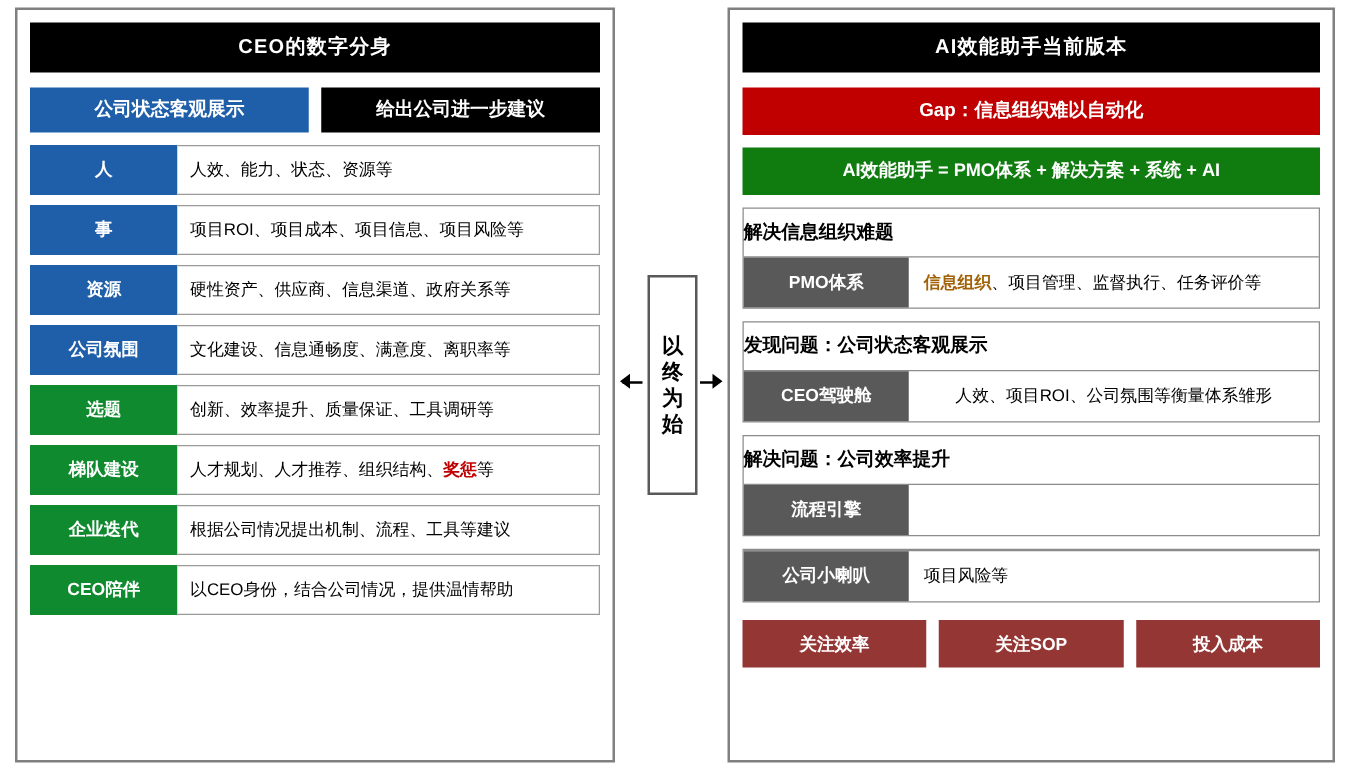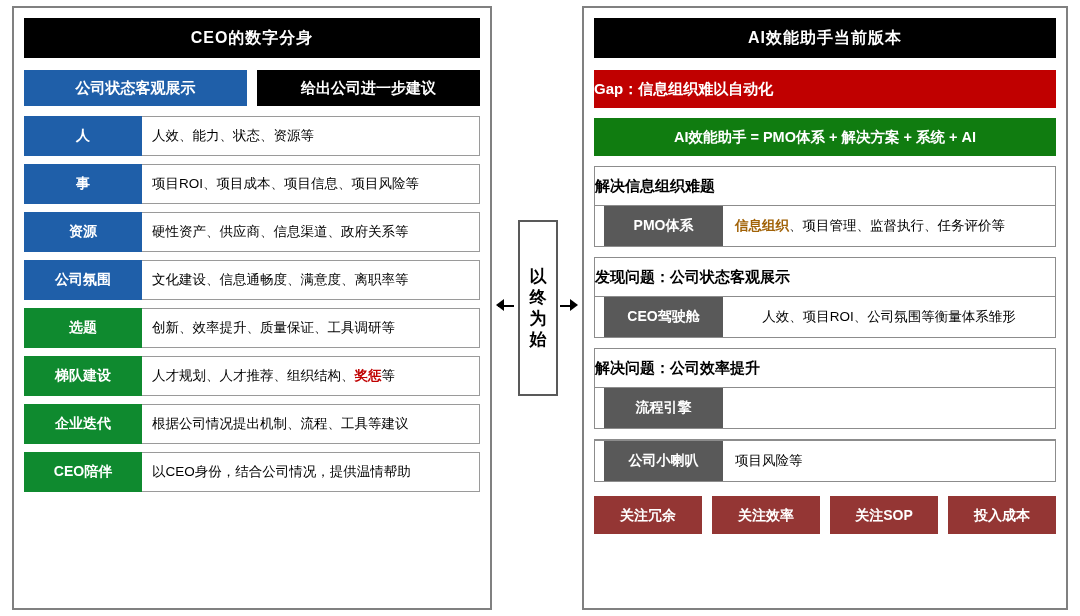--- a/index.html
+++ b/index.html
@@ -156,21 +156,21 @@
   #arrow-left-head { left: 0px; border-right: 8px solid #000; }
   #arrow-right-line { left: 64px; width: 12px; }
   #arrow-right-head { left: 74px; border-left: 8px solid #000; }
 
   
   .bar-red {
     background: #c00000;
     color: #fff;
     font-size: 15px;
     font-weight: bold;
-    text-align: left;
+    text-align: center;
     line-height: 38px;
     height: 38px;
     margin-top: 12px;
   }
   .bar-green {
     background: #107c10;
     color: #fff;
     font-size: 14.5px;
     font-weight: bold;
     text-align: center;
@@ -191,30 +191,29 @@
     font-weight: bold;
     line-height: 38px;
     height: 38px;
   }
   .card-row {
     display: flex;
     height: 40px;
     border-top: 1px solid #8c8c8c;
   }
   .card-row .gtag {
-    width: 119px;
+    width: 132px;
     background: #595959;
     color: #fff;
     font-size: 14px;
     font-weight: bold;
     display: flex;
     align-items: center;
     justify-content: center;
     box-sizing: border-box;
-    margin-left: 9px;
   }
   .card-row .gdesc {
     flex: 1 1 auto;
     display: flex;
     align-items: center;
     padding-left: 12px;
     font-size: 13.5px;
     box-sizing: border-box;
   }
   .card-row .gdesc.centered { justify-content: center; padding-left: 0; }
@@ -347,21 +346,20 @@
     </div>
 
     <div class="card">
       <div class="card-row">
         <div class="gtag">公司小喇叭</div>
         <div class="gdesc">项目风险等</div>
       </div>
     </div>
 
     <div class="chips">
-      <div class="chip">关注冗余</div>
       <div class="chip">关注效率</div>
       <div class="chip">关注SOP</div>
       <div class="chip">投入成本</div>
     </div>
 
   </div>
 
 </div>
 
 </body></html>

